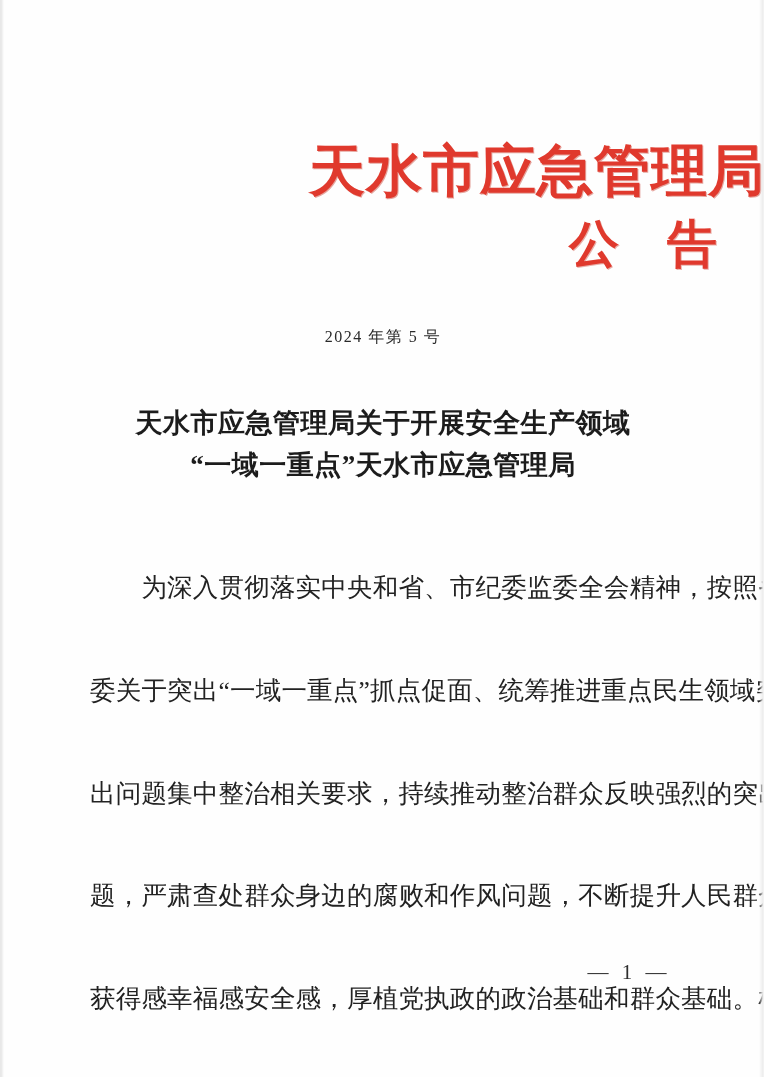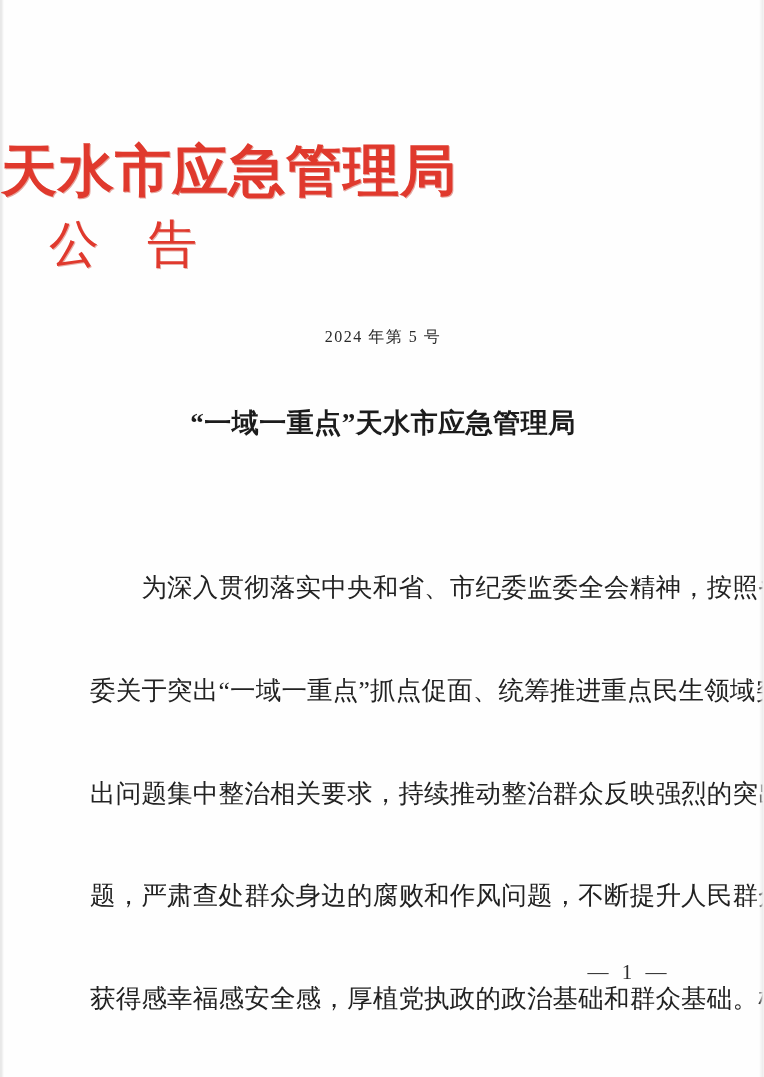--- a/index.html
+++ b/index.html
@@ -49,38 +49,38 @@
     top: 0;
     width: 764px;
   }
 
   
   .masthead {
     position: absolute;
     left: 0;
     top: 138px;
     width: 764px;
-    text-align: left;
+    text-align: right;
   }
   .masthead-org {
     display: block;
     color: #e0392d;
     font-family: "Liberation Serif", "DejaVu Serif", serif;
     font-weight: bold;
     font-size: 56px;
     line-height: 66px;
     letter-spacing: 1px;
     text-shadow: 1px 1px 0 rgba(200, 60, 45, 0.45);
   }
   .masthead-type {
     display: block;
     margin-top: 10px;
     color: #e0392d;
     font-family: "Liberation Serif", "DejaVu Serif", serif;
-    font-weight: normal;
+    font-weight: bold;
     font-size: 50px;
     line-height: 60px;
     letter-spacing: 48px;
     text-indent: 48px;
     text-shadow: 1px 1px 0 rgba(200, 60, 45, 0.4);
   }
 
   
   .issue-no {
     position: absolute;
@@ -159,20 +159,21 @@
   <div class="content">
 
     <div class="masthead">
       <span class="masthead-org">天水市应急管理局</span>
       <span class="masthead-type">公告</span>
     </div>
 
     <div class="issue-no">2024 年第 5 号</div>
 
     <div class="doc-title">
+      <span class="tline">天水市应急管理局关于开展安全生产领域</span>
       <span class="tline">“一域一重点”天水市应急管理局</span>
     </div>
 
     <div class="body-block">
 
       <div class="para">
         <span class="bl">　　为深入贯彻落实中央和省、市纪委监委全会精神，按照省纪</span>
         <span class="bl">委关于突出“一域一重点”抓点促面、统筹推进重点民生领域突</span>
         <span class="bl">出问题集中整治相关要求，持续推动整治群众反映强烈的突出问</span>
         <span class="bl">题，严肃查处群众身边的腐败和作风问题，不断提升人民群众的</span>

